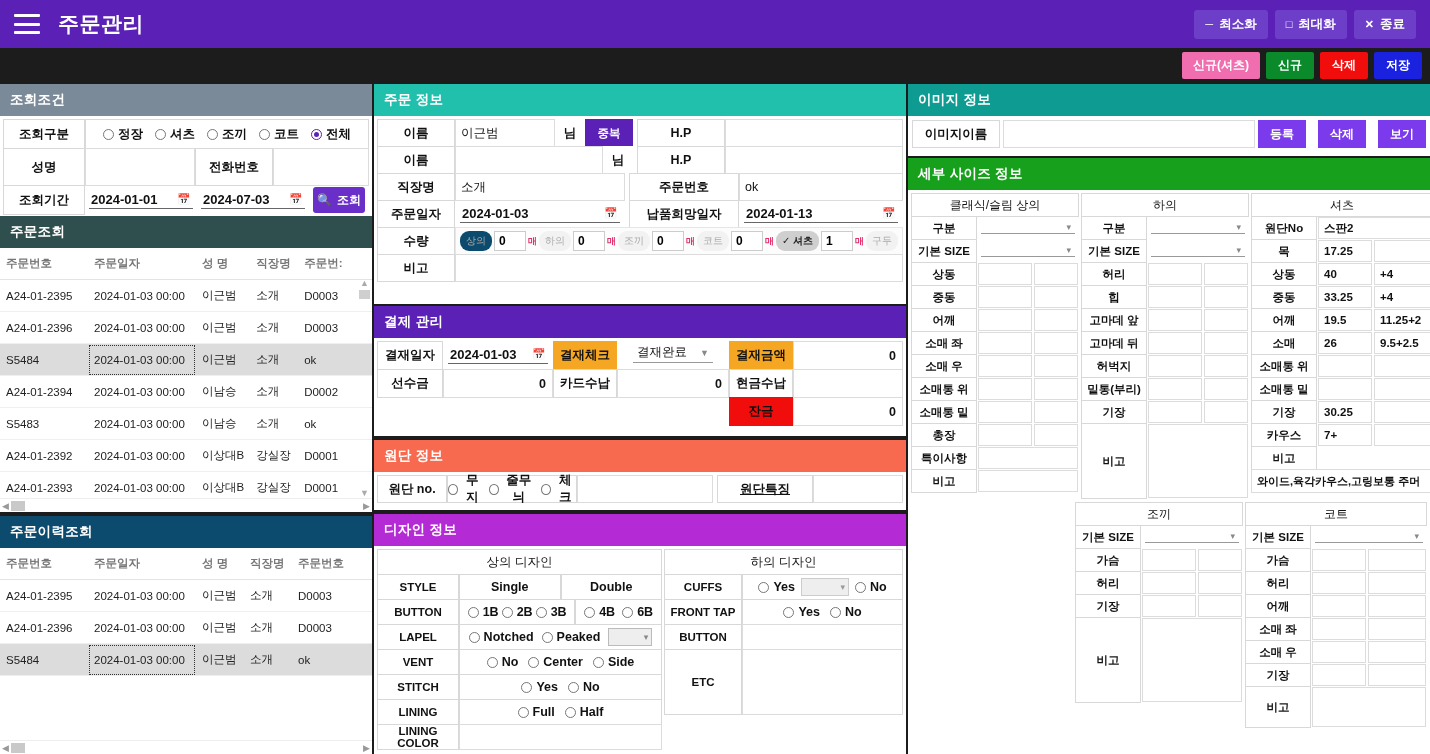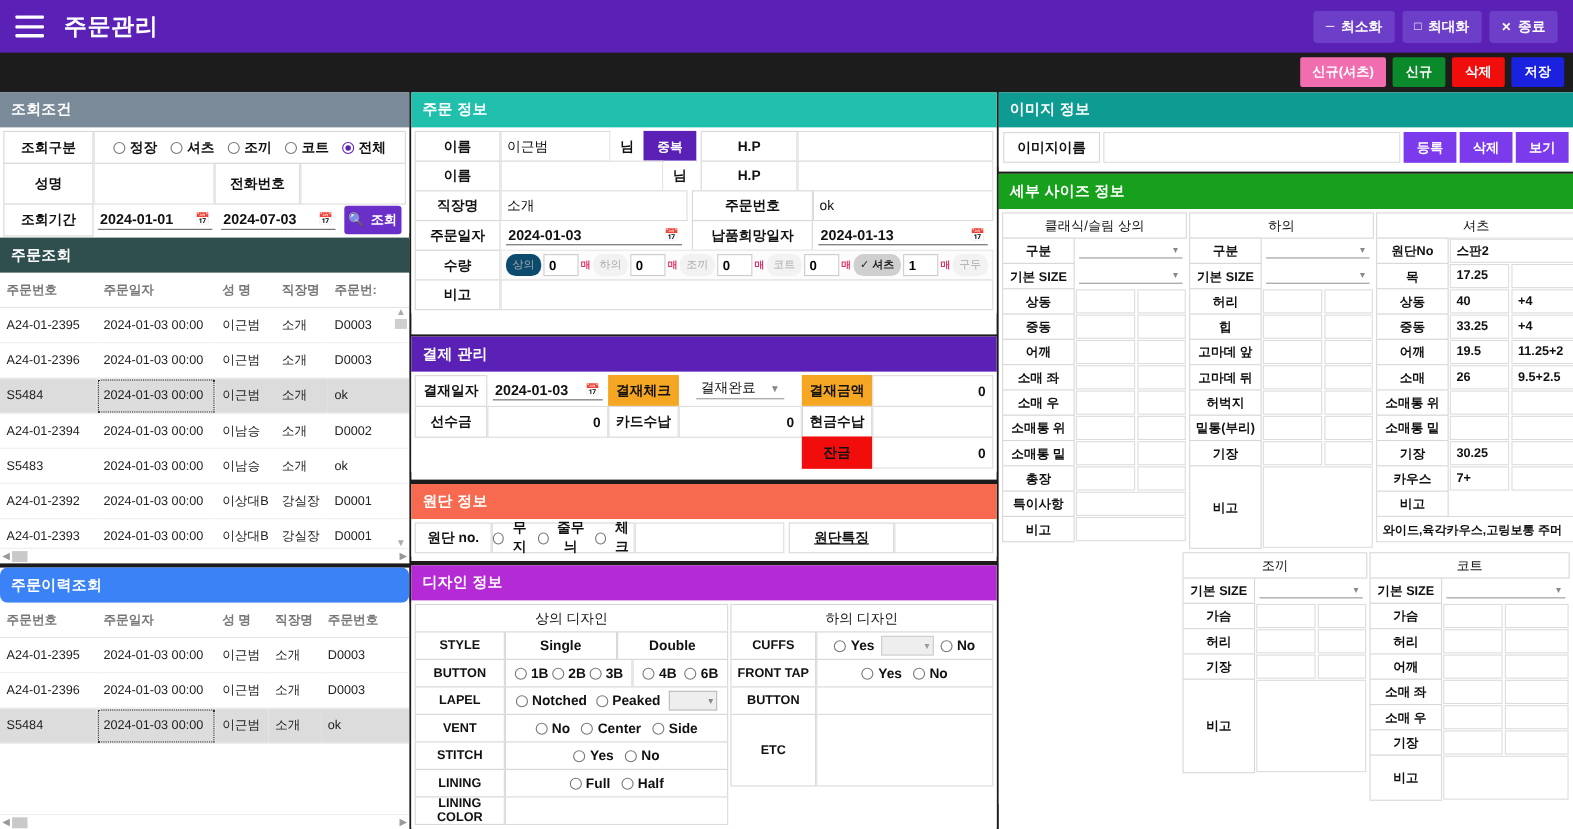--- a/index.html
+++ b/index.html
@@ -249,21 +249,21 @@
         <div style="display:flex;align-items:center;gap:2px;">
           <span class="arw">◀</span>
           <span class="thumb"></span>
         </div>
         <span class="arw">▶</span>
       </div>
     </div>
   </div>
 
   <div class="panel" style="left:0;top:516px;width:372px;height:238px;">
-    <div class="ph" id="oh-head" style="background: #3b82f6; border-radius: 7px;">주문이력조회</div>
+    <div class="ph" id="oh-head" style="background: #0c4a6e;">주문이력조회</div>
     <div style="position:relative;height:206px;background:#fff;overflow:hidden;">
       <table class="tbl" id="history-table">
           <thead>
             <tr>
               <th style="width: 88px;">주문번호</th>
               <th style="width: 108px;">주문일자</th>
               <th style="width: 48px;">성 명</th>
               <th style="width: 48px;">직장명</th>
               <th style="width: auto;">주문번호</th>
             </tr>
@@ -578,21 +578,21 @@
         </div>
     </div>
   </div>
 
   <div class="panel" style="left:908px;top:84px;width:522px;height:72px;">
     <div class="ph" id="im-head" style="background: rgb(14, 156, 146);">이미지 정보</div>
     <div class="pbody" style="padding:4px;">
       <div style="display:flex;height:28px;gap:3px;">
         <div class="lbl" style="width:88px;">이미지이름</div>
         <div class="fld" style="flex:1;"></div>
-        <div id="img-btns" style="display:flex;gap:3px;">
+        <div id="img-btns" style="display:flex;gap:12px;">
             <button style="width: 48px; background: rgb(124, 58, 237); color: rgb(255, 255, 255); border: none; font-size: 12px; font-weight: 600; cursor: pointer;">등록</button>
             <button style="width: 48px; background: rgb(124, 58, 237); color: rgb(255, 255, 255); border: none; font-size: 12px; font-weight: 600; cursor: pointer;">삭제</button>
             <button style="width: 48px; background: rgb(124, 58, 237); color: rgb(255, 255, 255); border: none; font-size: 12px; font-weight: 600; cursor: pointer;">보기</button>
           </div>
       </div>
     </div>
   </div>
 
   <div class="panel" style="left:908px;top:158px;width:522px;height:596px;">
     <div class="ph" id="sz-head" style="background: rgb(23, 160, 28);">세부 사이즈 정보</div>

